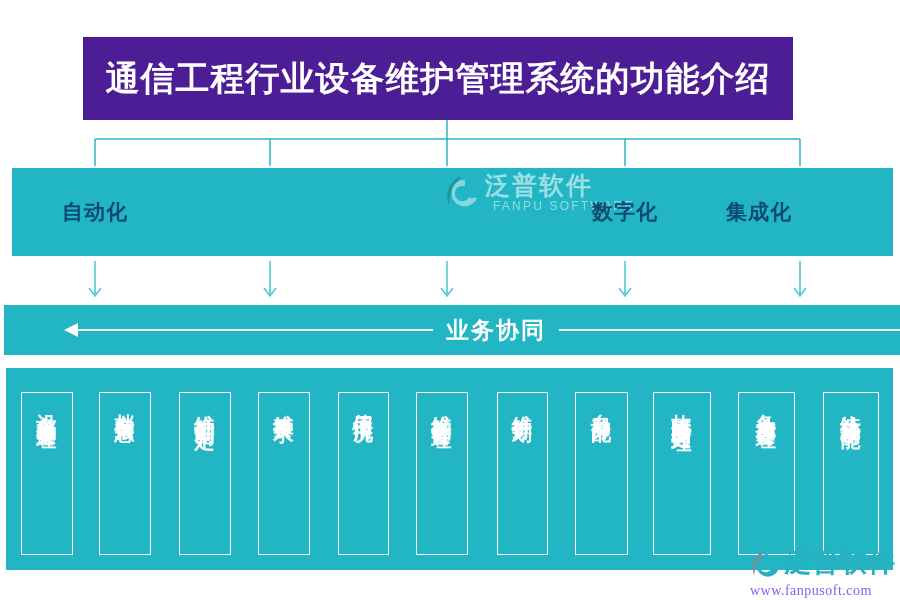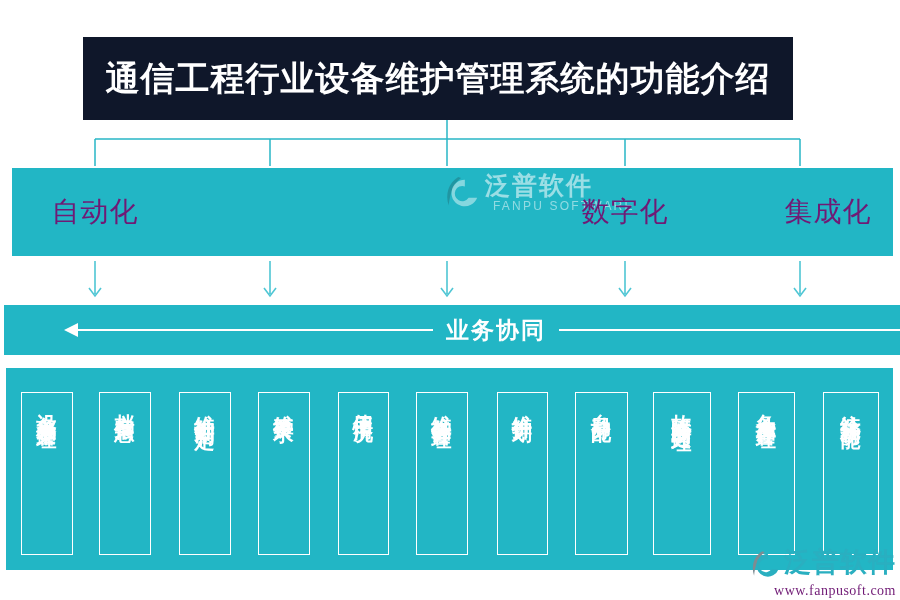--- a/index.html
+++ b/index.html
@@ -3,34 +3,34 @@
 <meta charset="utf-8">
 <style>
   html,body{margin:0;padding:0;background:#fff;}
   .canvas{
     position:relative;width:900px;height:600px;overflow:hidden;background:#fff;
     font-family:"Liberation Serif","DejaVu Serif",serif;
   }
   
   .title-box{
     position:absolute;left:83px;top:37px;width:710px;height:83px;
-    background:#0f172a;display:flex;align-items:center;justify-content:center;
+    background:#4c1d95;display:flex;align-items:center;justify-content:center;
   }
   .title-box span{
     color:#fff;font-size:34px;font-weight:bold;letter-spacing:1px;white-space:nowrap;
   }
   
   .overlay{position:absolute;left:0;top:0;pointer-events:none;}
   
   .cat-band{
     position:absolute;left:12px;top:168px;width:881px;height:88px;background:#22b6c5;
   }
   .cat-label{
     position:absolute;top:50%;transform:translate(-50%,-50%);
-    color:#701a75;font-size:28px;font-weight:normal;white-space:nowrap;letter-spacing:1px;
+    color:#0c4a6e;font-size:21px;font-weight:bold;white-space:nowrap;letter-spacing:1px;
   }
   
   .wm-center{
     position:absolute;left:432px;top:5px;display:flex;align-items:flex-start;gap:5px;
   }
   .wm-center .wm-brand{
     font-size:25px;font-weight:bold;color:rgba(255,255,255,0.55);
     line-height:26px;letter-spacing:2px;white-space:nowrap;
   }
   .wm-center .wm-en{
@@ -64,21 +64,21 @@
     padding-top:5px;line-height:1;
   }
   
   .wm-corner{position:absolute;left:750px;top:547px;width:146px;z-index:5;}
   .wm-corner-row{display:flex;align-items:flex-start;gap:3px;}
   .wm-corner .wm-brand{
     font-size:27px;font-weight:bold;color:#2aafc0;line-height:30px;
     letter-spacing:1px;white-space:nowrap;
   }
   .wm-corner .wm-url{
-    text-align:right;font-size:14px;color:#701a75;margin-top:-2px;
+    font-size:14px;color:#8b5cf6;margin-top:-2px;
     font-family:"Liberation Serif",serif;letter-spacing:0.5px;white-space:nowrap;
   }
 </style>
 </head>
 <body>
 
 <div class="canvas">
 
   <div class="title-box">
     <span>通信工程行业设备维护管理系统的功能介绍</span>
@@ -109,21 +109,21 @@
         <path d="M15 3 C5 9 1 21 5 33 C6 21 10 10 18 4 Z" fill="rgba(30,110,120,0.45)"></path>
         <path d="M22 6 a14 14 0 1 0 13 19 l-9 0 a8 8 0 1 1 -4 -12 z" fill="rgba(255,255,255,0.45)"></path>
       </svg>
       <div>
         <div class="wm-brand">泛普软件</div>
         <div class="wm-en">FANPU SOFTWARE</div>
       </div>
     </div>
     <span class="cat-label" style="left:83px">自动化</span>
     <span class="cat-label" style="left:613px">数字化</span>
-    <span class="cat-label" style="left:816px">集成化</span>
+    <span class="cat-label" style="left:747px">集成化</span>
   </div>
 
   <div class="collab-bar">
     <div class="collab-inner">
       <span class="ah ah-left"></span>
       <span class="collab-line"></span>
       <span class="collab-label">业务协同</span>
       <span class="collab-line"></span>
       <span class="ah ah-right"></span>
     </div>

